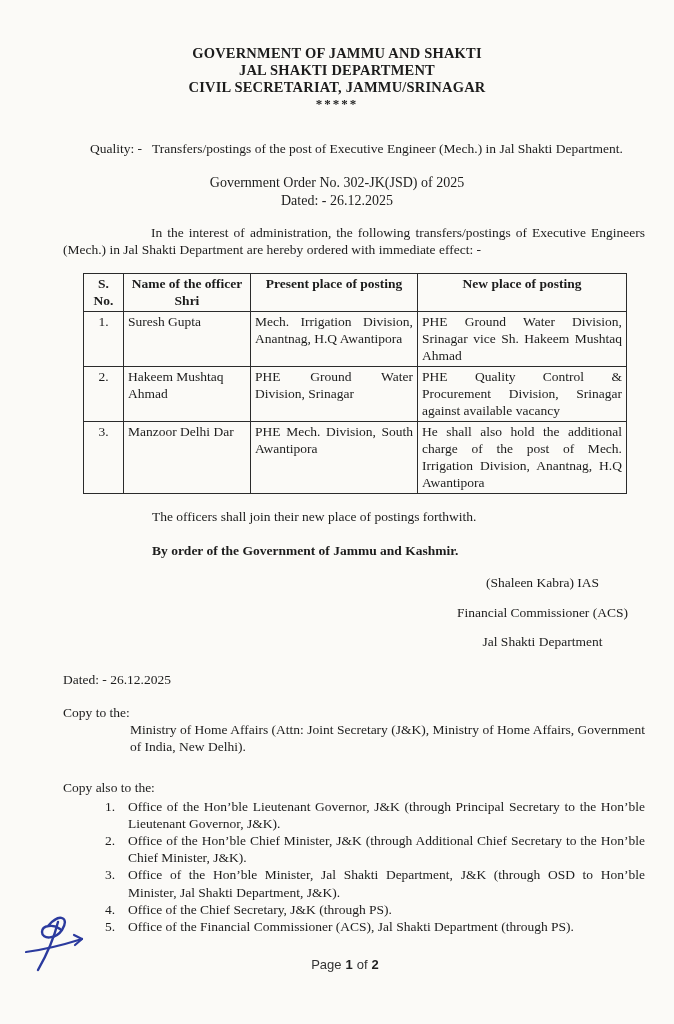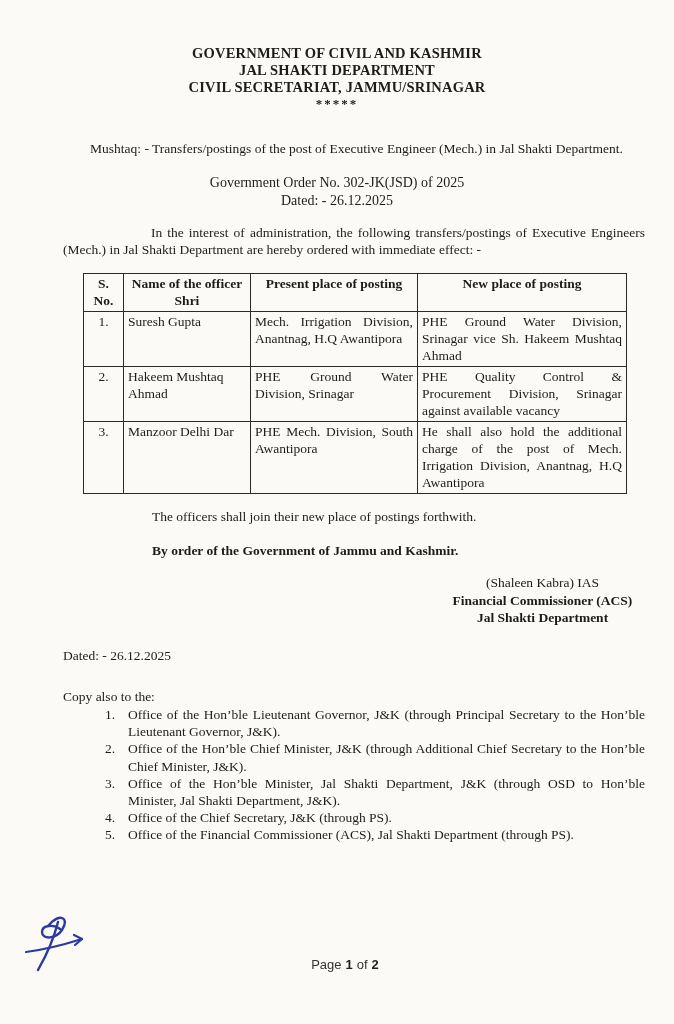--- a/index.html
+++ b/index.html
@@ -39,21 +39,21 @@
   col.c-sno{width:40px;}
   col.c-name{width:127px;}
   col.c-present{width:167px;}
   col.c-new{width:209px;}
   td.sno{text-align:center;}
   td.just{text-align:justify;}
   tr.r1 td{height:46px;}
   .join-line{margin:14px 0 0 89px;}
   .by-order{margin:17px 0 0 89px;font-weight:bold;}
   .sig-block{margin:15px 0 0 auto;width:205px;text-align:center;line-height:17.5px;}
-  .sig-block .b{font-weight:bold;}
+  .sig-block .b{font-weight:normal;margin-top:12px;}
   .ref-row{display:flex;justify-content:space-between;margin-top:20px;}
   .copy-to{margin-top:16px;}
   .copy-to .para{margin:0 0 0 67px;text-align:justify;}
   .copy-also{margin-top:24px;}
   .copy-list{margin-top:1px;}
   .copy-item{display:flex;margin-left:42px;}
   .copy-item .num{flex:0 0 23px;width:23px;}
   .copy-item .txt{flex:1;text-align:justify;}
   .sig-scribble{position:absolute;left:18px;top:908px;}
   .page-footer{
@@ -64,28 +64,28 @@
   }
   .page-footer .n{font-weight:bold;color:#222;}
   .page-footer span{margin:0 2px;}
 </style>
 </head>
 <body>
 
 <div class="page">
 
   <div class="doc-header centered-full">
-    <div>GOVERNMENT OF CIVIL AND KASHMIR</div>
+    <div>GOVERNMENT OF JAMMU AND SHAKTI</div>
     <div>JAL SHAKTI DEPARTMENT</div>
     <div>CIVIL SECRETARIAT, JAMMU/SRINAGAR</div>
     <div class="stars">*****</div>
   </div>
 
   <div class="subject">
-    <span class="lbl">Mushtaq: -</span>
+    <span class="lbl">Quality: -</span>
     <span class="txt">Transfers/postings of the post of Executive Engineer (Mech.) in Jal Shakti Department.</span>
   </div>
 
   <div class="order-title centered-full">
     <div>Government Order No. 302-JK(JSD) of 2025</div>
     <div>Dated: - 26.12.2025</div>
   </div>
 
   <p class="intro">In the interest of administration, the following transfers/postings of Executive Engineers (Mech.) in Jal Shakti Department are hereby ordered with immediate effect: -</p>
 
@@ -133,20 +133,24 @@
   <div class="sig-block">
     <div>(Shaleen Kabra) IAS</div>
     <div class="b">Financial Commissioner (ACS)</div>
     <div class="b">Jal Shakti Department</div>
   </div>
 
   <div class="ref-row">
     <span>Dated: - 26.12.2025</span>
   </div>
 
+  <div class="copy-to">
+    <div>Copy to the:</div>
+    <p class="para">Ministry of Home Affairs (Attn: Joint Secretary (J&amp;K), Ministry of Home Affairs, Government of India, New Delhi).</p>
+  </div>
 
   <div class="copy-also">
     <div>Copy also to the:</div>
     <div class="copy-list">
       <div class="copy-item">
         <span class="num">1.</span>
         <span class="txt">Office of the Hon’ble Lieutenant Governor, J&amp;K (through Principal Secretary to the Hon’ble Lieutenant Governor, J&amp;K).</span>
       </div>
       <div class="copy-item">
         <span class="num">2.</span>

